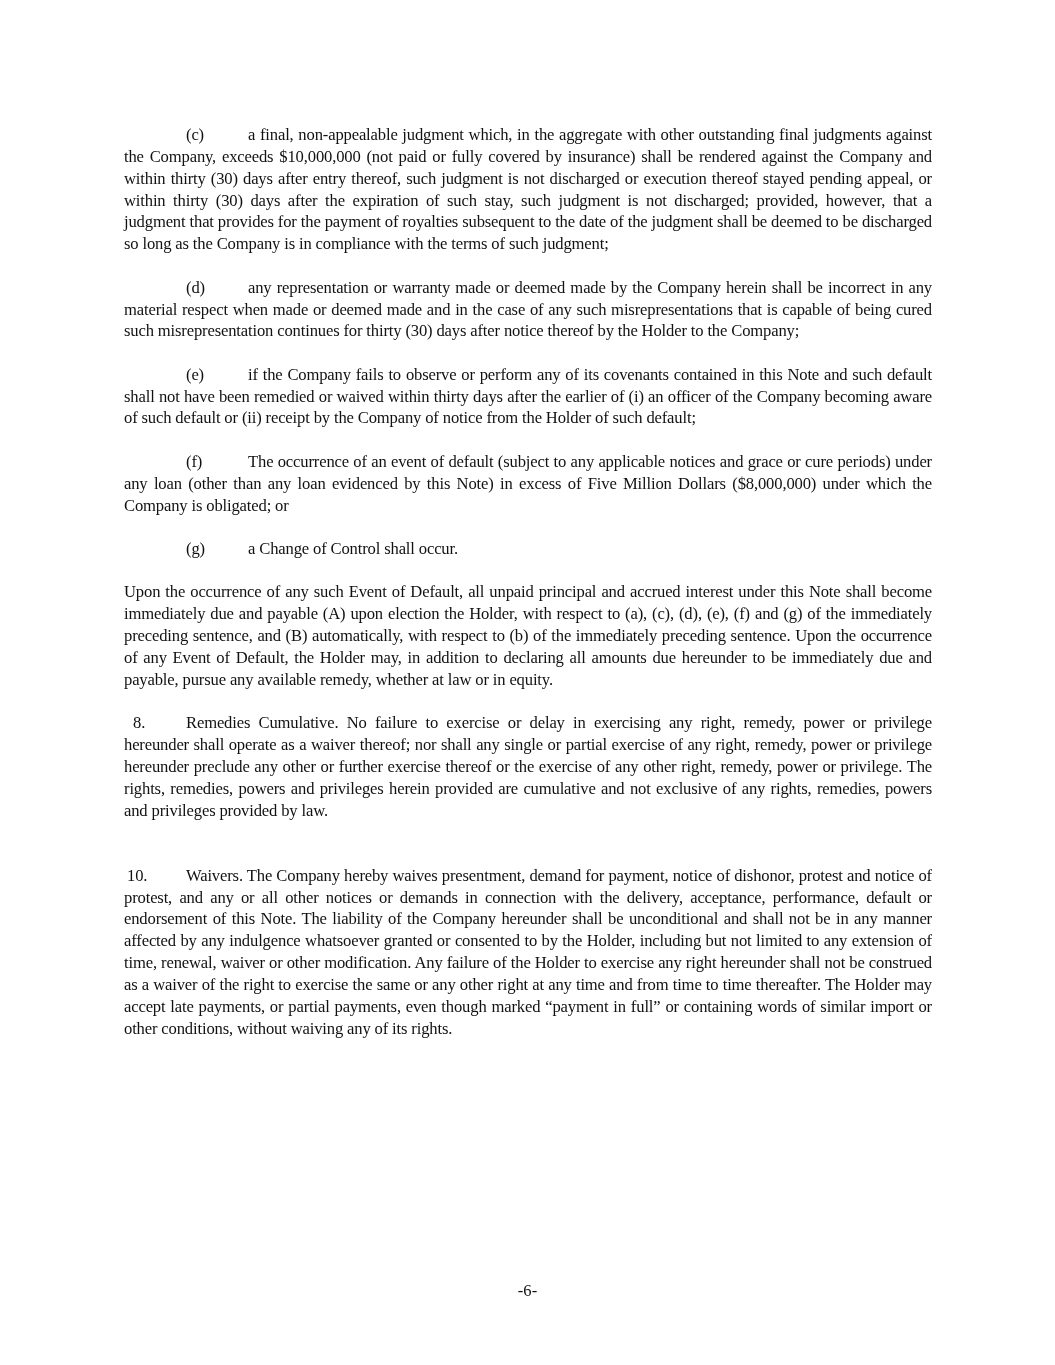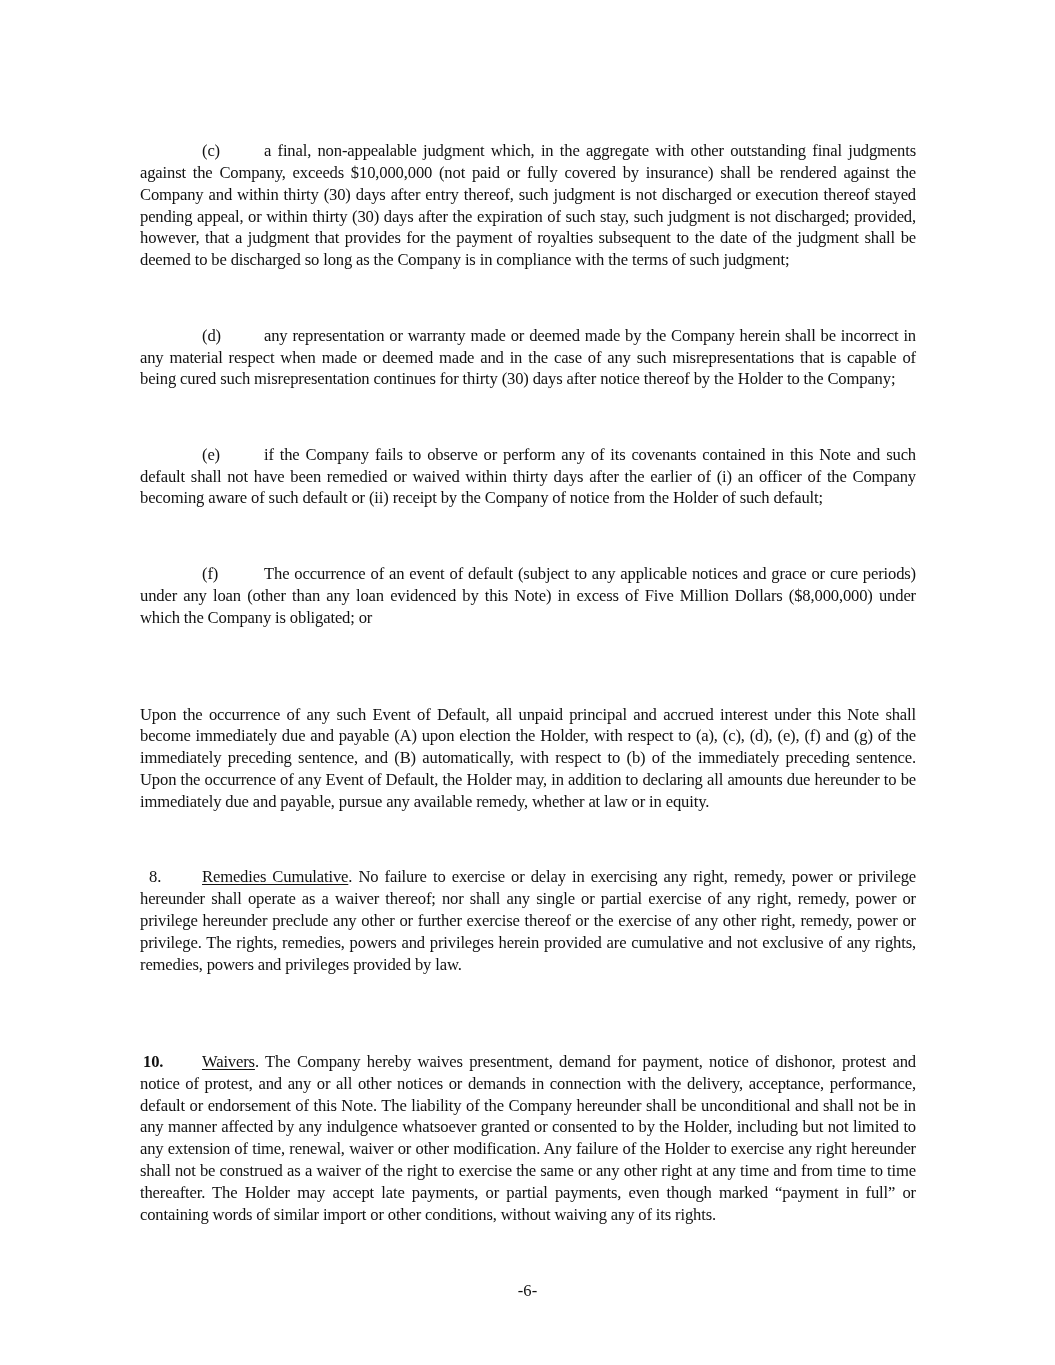--- a/index.html
+++ b/index.html
@@ -18,39 +18,38 @@
     .page {
       position: absolute;
       left: 124px;
       top: 124px;
       width: 808px;
     }
     .para {
       font-size: 16.6px;
       line-height: 21.85px;
       text-align: justify;
-      margin: 16px;
+      margin: 0;
       letter-spacing: -0.15px;
       word-spacing: 0px;
     }
     .gap { height: 21.6px; }
     .sub-first {
       display: inline-block;
       width: 62px;
       margin-left: 62px;
     }
     .sec-num {
       display: inline-block;
       width: 62px;
       padding-left: 9px;
       box-sizing: border-box;
     }
-    .sec-num.wide { padding-left: 3px; font-weight: bold; }
+    .sec-num.wide { padding-left: 3px; }
     .heading-u {
-      text-decoration: underline;
       text-underline-offset: 2px;
     }
     .page-number {
       position: absolute;
       top: 1281px;
       left: 0;
       width: 1055px;
       text-align: center;
       font-size: 16.6px;
     }
@@ -73,20 +72,23 @@
   <p class="para">
     <span class="sub-first">(e)</span><span>if the Company fails to observe or perform any of its covenants contained in this Note and such default shall not have been remedied or waived within thirty days after the earlier of (i) an officer of the Company becoming aware of such default or (ii) receipt by the Company of notice from the Holder of such default;</span>
   </p>
   <div class="gap"></div>
 
   <p class="para">
     <span class="sub-first">(f)</span><span>The occurrence of an event of default (subject to any applicable notices and grace or cure periods) under any loan (other than any loan evidenced by this Note) in excess of Five Million Dollars ($8,000,000) under which the Company is obligated; or</span>
   </p>
   <div class="gap"></div>
 
+  <p class="para">
+    <span class="sub-first">(g)</span><span>a Change of Control shall occur.</span>
+  </p>
   <div class="gap"></div>
 
   <p class="para">Upon the occurrence of any such Event of Default, all unpaid principal and accrued interest under this Note shall become immediately due and payable (A) upon election the Holder, with respect to (a), (c), (d), (e), (f) and (g) of the immediately preceding sentence, and (B) automatically, with respect to (b) of the immediately preceding sentence.  Upon the occurrence of any Event of Default, the Holder may, in addition to declaring all amounts due hereunder to be immediately due and payable, pursue any available remedy, whether at law or in equity.</p>
   <div class="gap"></div>
 
   <p class="para">
     <span class="sec-num">8.</span><span class="heading-u">Remedies Cumulative</span><span>. No failure to exercise or delay in exercising any right, remedy, power or privilege hereunder shall operate as a waiver thereof; nor shall any single or partial exercise of any right, remedy, power or privilege hereunder preclude any other or further exercise thereof or the exercise of any other right, remedy, power or privilege. The rights, remedies, powers and privileges herein provided are cumulative and not exclusive of any rights, remedies, powers and privileges provided by law.</span>
   </p>
   <div class="gap"></div>
 

